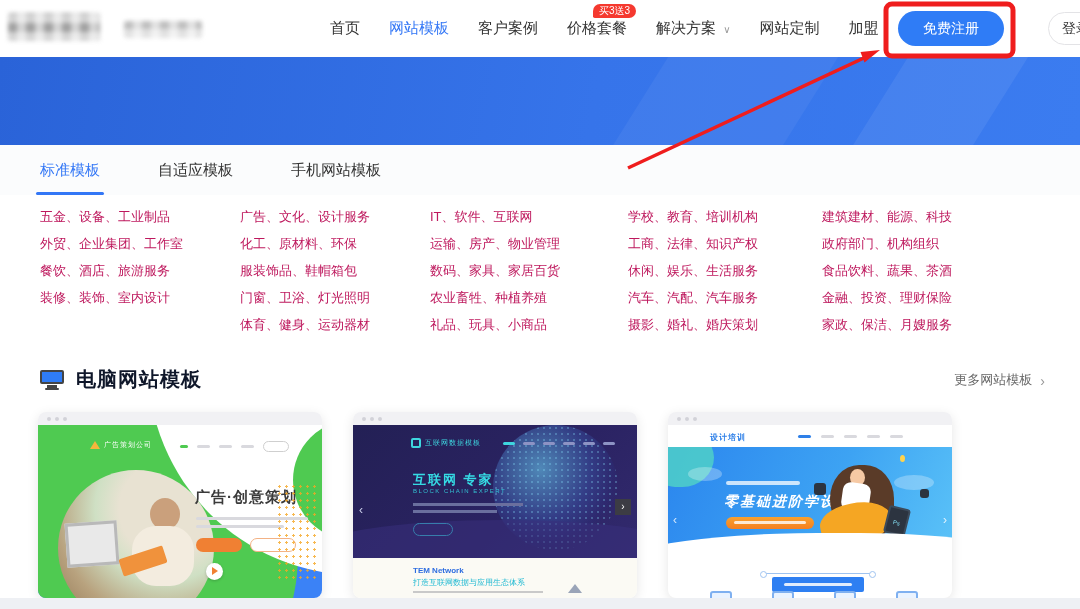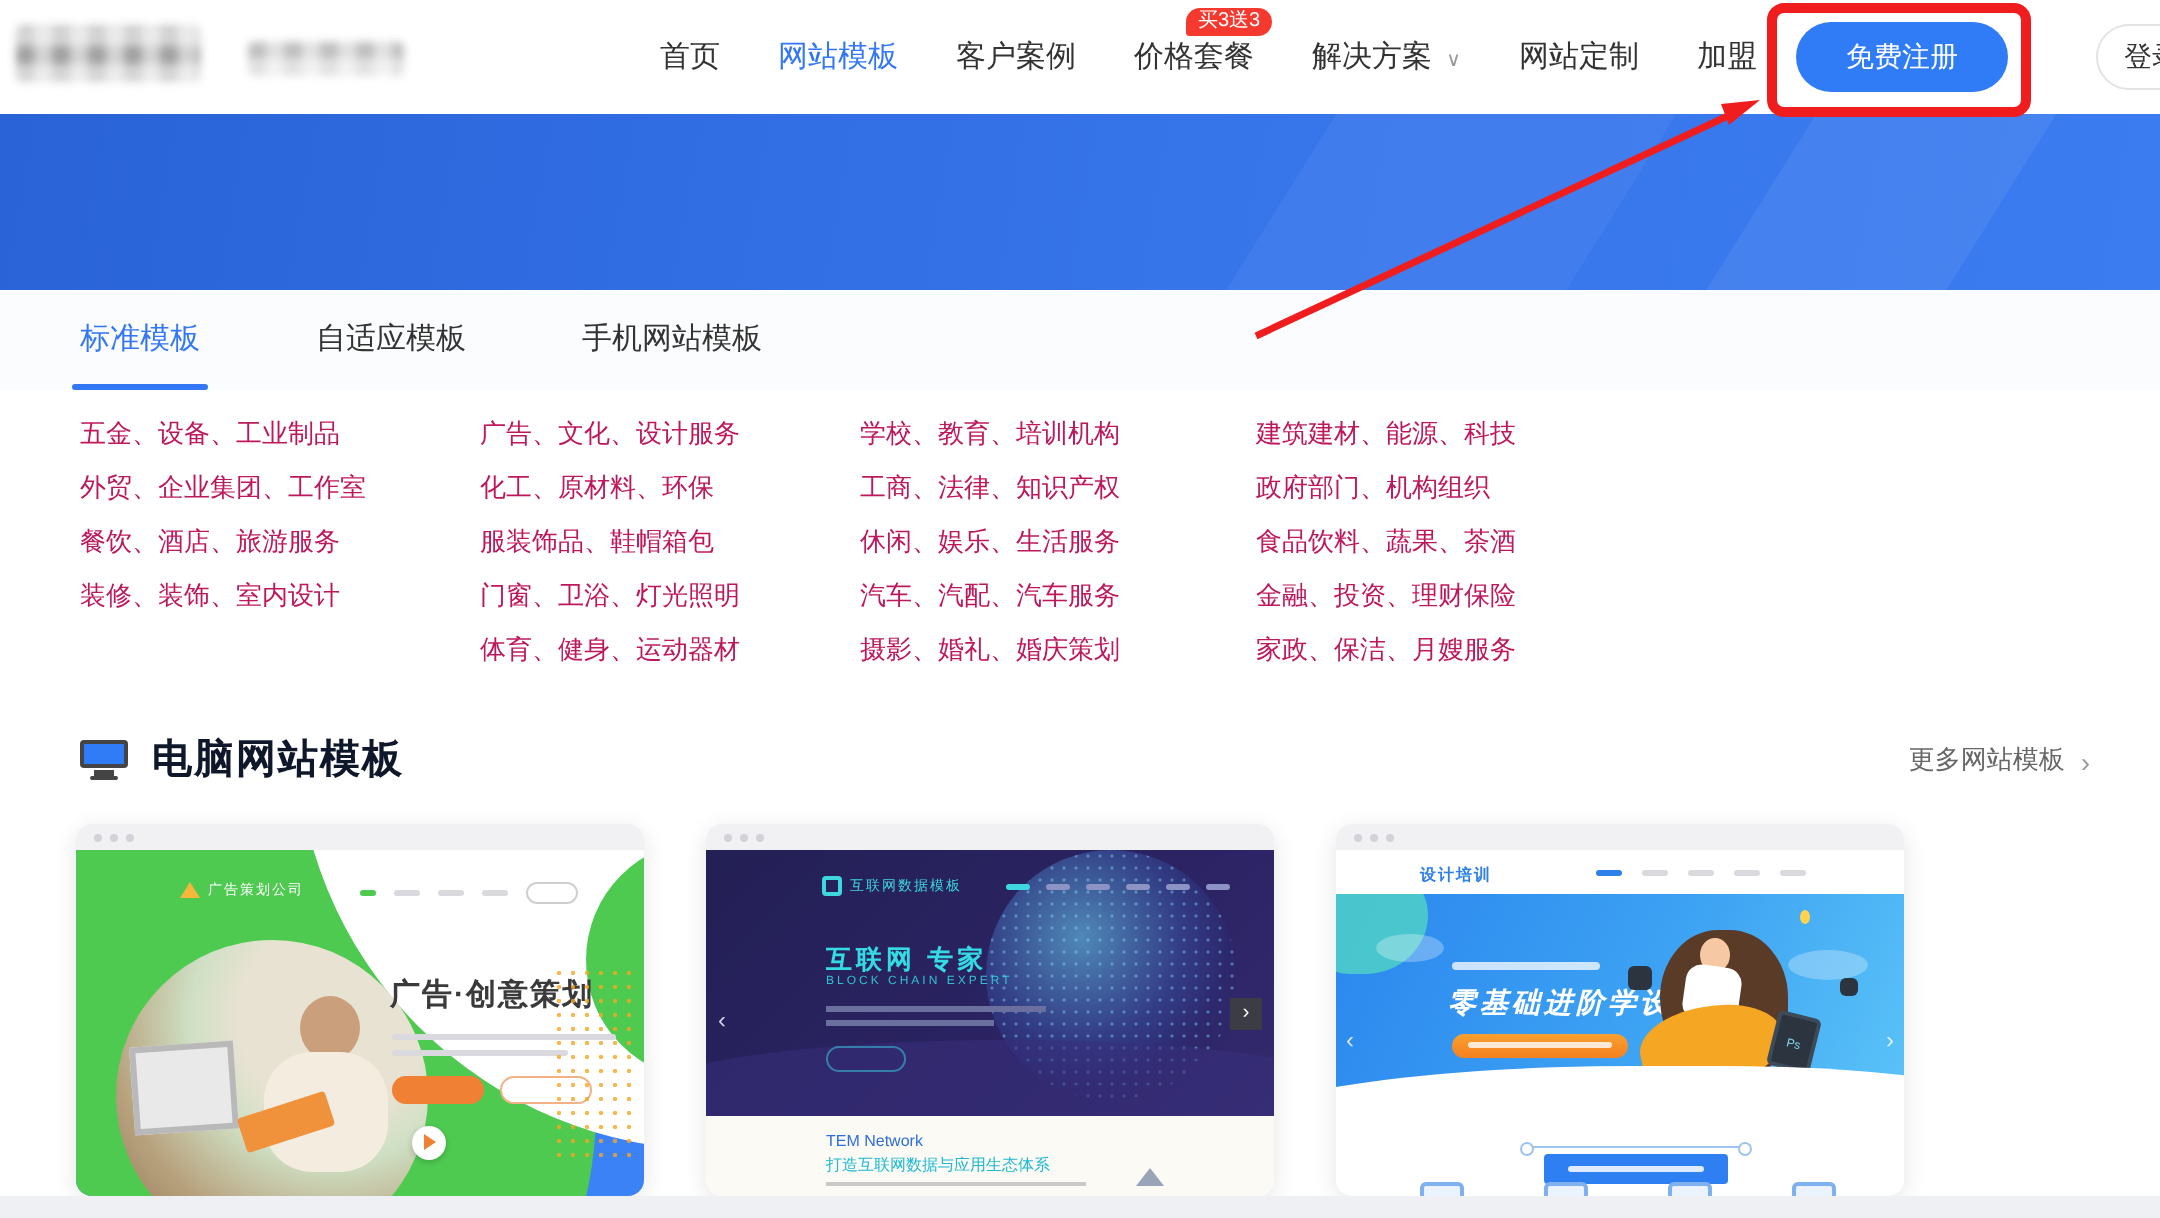--- a/index.html
+++ b/index.html
@@ -103,21 +103,21 @@
   .c2 .headline { position:absolute; left:60px; top:46px; font-size:13px; font-weight:bold; color:#35dbe4; letter-spacing:2px; white-space:nowrap; }
   .c2 .subline { position:absolute; left:60px; top:63px; font-size:6px; color:#35dbe4; opacity:.85; letter-spacing:1.5px; white-space:nowrap; }
   .c2 .t1 { position:absolute; left:60px; top:78px; width:110px; height:3px; background:#6a6f9e; }
   .c2 .t2 { position:absolute; left:60px; top:85px; width:84px; height:3px; background:#6a6f9e; }
   .c2 .pill { position:absolute; left:60px; top:98px; width:40px; height:13px; border:1px solid #35dbe4; border-radius:7px; }
   .c2 .wave { position:absolute; left:-40px; bottom:-22px; width:380px; height:60px; background:#39307c; opacity:.55; border-radius:50% 50% 0 0; }
   .c2 .dotline { position:absolute; left:10px; bottom:4px; right:10px; height:2px; background-image:radial-gradient(#7b80bb 1px,transparent 1.2px); background-size:10px 2px; opacity:.8; }
   .c2 .arr-l { position:absolute; left:6px; top:78px; color:#cdd1ec; font-size:12px; }
   .c2 .arr-r { position:absolute; right:6px; top:74px; width:16px; height:16px; background:#3c3c44; color:#fff; font-size:10px; line-height:16px; text-align:center; }
   .c2-footer { position:absolute; left:0; right:0; bottom:0; height:40px; background:#fbfaf4; }
-  .c2-footer .ft1 { position:absolute; left:60px; top:8px; font-size:8px; font-weight:normal; color:#2e6de0; }
+  .c2-footer .ft1 { position:absolute; left:60px; top:8px; font-size:8px; font-weight:bold; color:#2e6de0; }
   .c2-footer .ft2 { position:absolute; left:60px; top:19px; font-size:8px; color:#1fb9d2; white-space:nowrap; }
   .c2-footer .ft3 { position:absolute; left:60px; top:33px; width:130px; height:2px; background:#c9c9c9; }
   .c2-footer .mtn { position:absolute; right:55px; top:26px; width:0; height:0; border-left:7px solid transparent; border-right:7px solid transparent; border-bottom:9px solid #9aa4b8; }
 
   
   .c3-nav { position:absolute; left:0; right:0; top:0; height:22px; background:#fff; }
   .c3-nav .logo { position:absolute; left:42px; top:7px; font-size:8px; font-weight:bold; color:#2f80e8; letter-spacing:1px; }
   .c3-nav .bars { position:absolute; left:130px; top:10px; display:flex; gap:10px; }
   .c3-nav .bars .bar { width:13px; height:3px; }
   .c3-nav .bars .bar:first-child { background:#2f80e8; }
@@ -200,20 +200,27 @@
     <span class="cat-link">装修、装饰、室内设计</span>
   </div>
   <div class="cat-col">
     <span class="cat-link">广告、文化、设计服务</span>
     <span class="cat-link">化工、原材料、环保</span>
     <span class="cat-link">服装饰品、鞋帽箱包</span>
     <span class="cat-link">门窗、卫浴、灯光照明</span>
     <span class="cat-link">体育、健身、运动器材</span>
   </div>
   <div class="cat-col">
+    <span class="cat-link">IT、软件、互联网</span>
+    <span class="cat-link">运输、房产、物业管理</span>
+    <span class="cat-link">数码、家具、家居百货</span>
+    <span class="cat-link">农业畜牲、种植养殖</span>
+    <span class="cat-link">礼品、玩具、小商品</span>
+  </div>
+  <div class="cat-col">
     <span class="cat-link">学校、教育、培训机构</span>
     <span class="cat-link">工商、法律、知识产权</span>
     <span class="cat-link">休闲、娱乐、生活服务</span>
     <span class="cat-link">汽车、汽配、汽车服务</span>
     <span class="cat-link">摄影、婚礼、婚庆策划</span>
   </div>
   <div class="cat-col">
     <span class="cat-link">建筑建材、能源、科技</span>
     <span class="cat-link">政府部门、机构组织</span>
     <span class="cat-link">食品饮料、蔬果、茶酒</span>

